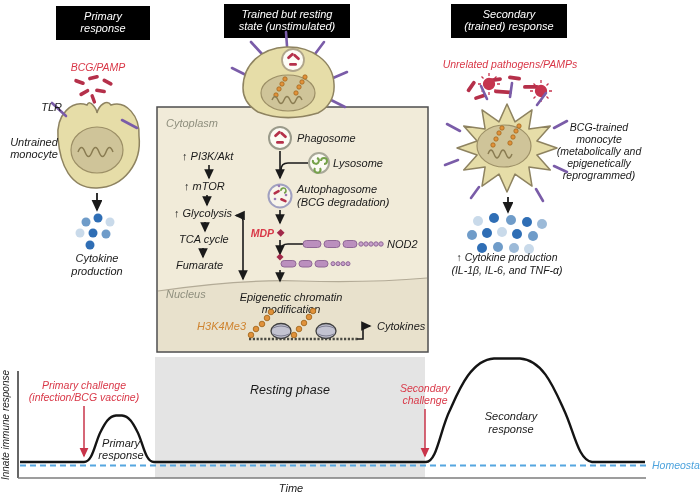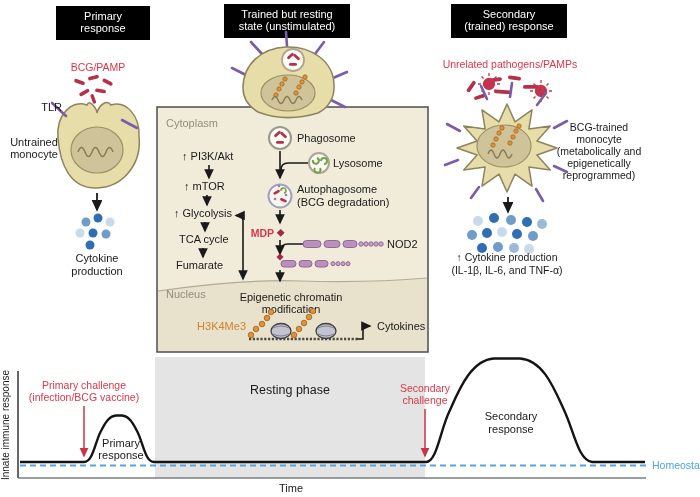--- a/index.html
+++ b/index.html
@@ -1,16 +1,16 @@
 <!DOCTYPE html>
 <html><head>
 <meta charset="utf-8">
 <style>
   html,body{margin:0;padding:0;background:#ffffff;}
-  .fig{width:700px;height:497px;position:relative;font-family:"Liberation Sans",sans-serif;}
+  .fig{width:700px;height:497px;position:relative;font-family:"Liberation Sans",sans-serif;font-style:italic;}
   svg text{font-family:"Liberation Sans",sans-serif;}
   .hdr{fill:#ffffff;font-size:11px;}
   .lbl{fill:#1a1a1a;font-size:11px;}
   .lbl10{fill:#1a1a1a;font-size:10.5px;}
   .red{fill:#d93848;font-size:10.5px;}
   .gray{fill:#8f8f7e;font-size:11px;}
   .orange{fill:#cf8430;font-size:11px;}
   .blue{fill:#4da3dd;font-size:10.5px;}
 </style>
 </head>

